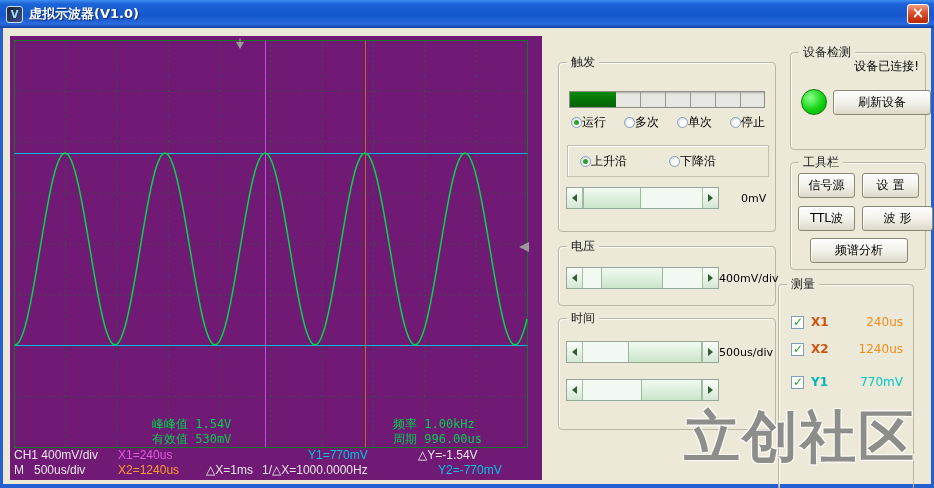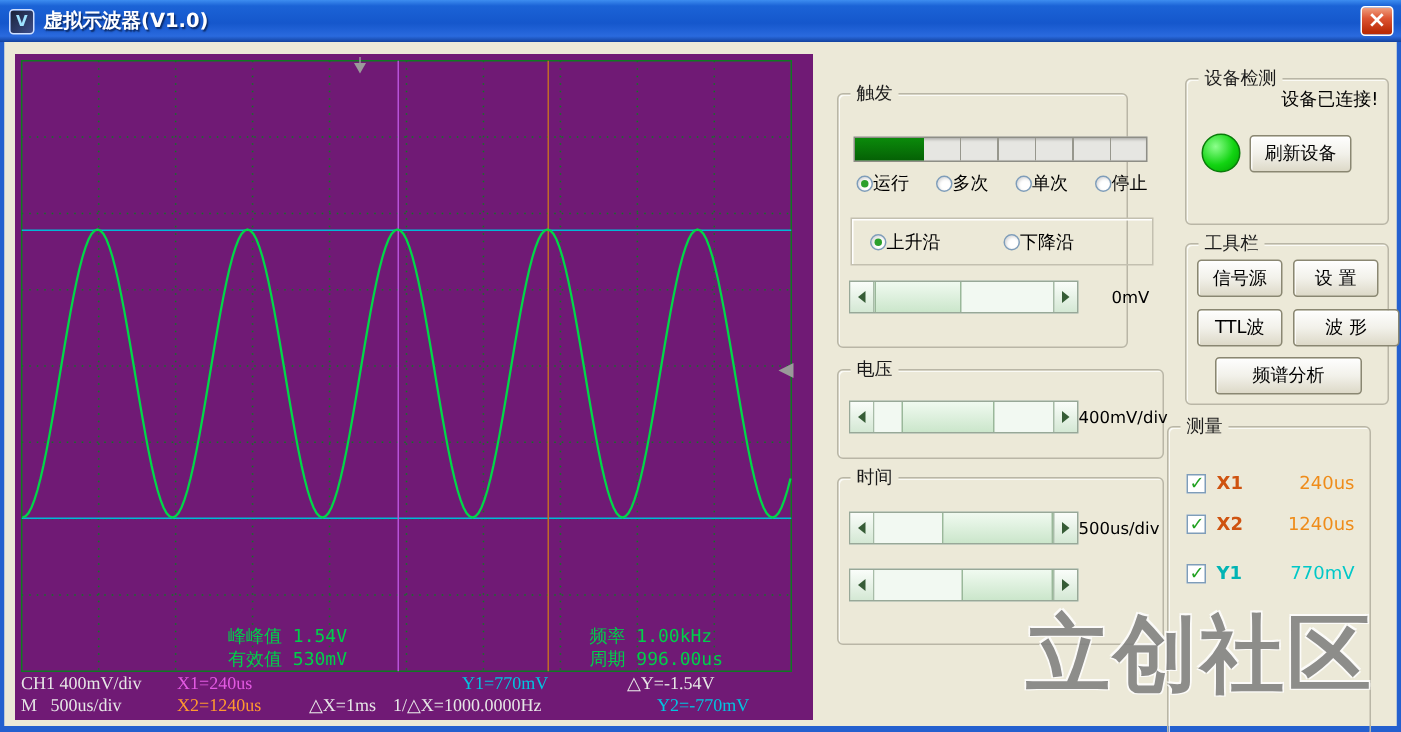--- a/index.html
+++ b/index.html
@@ -21,21 +21,21 @@
   .frame { position:absolute; background:#2460cf; }
   .frame.l { left:0; top:28px; width:3px; height:460px; }
   .frame.r { right:0; top:28px; width:3px; height:460px; }
   .frame.b { left:0; top:484px; width:934px; height:4px; }
   .content { position:absolute; left:3px; top:28px; width:928px; height:456px; background:#ece9d8; }
 
   
   .scope { position:absolute; left:7px; top:8px; width:532px; height:444px; background:#701a75; }
   #scope-svg { position:absolute; left:0; top:0; width:532px; height:444px; }
   .ro { position:absolute; font-family:"DejaVu Sans Mono","DejaVu Sans",monospace; font-size:12px; color:#00cf4a; white-space:pre; }
-  .st { position:absolute; font-family:Liberation Serif, serif; font-size:12px; white-space:pre; }
+  .st { position:absolute; font-family:Liberation Sans, sans-serif; font-size:12px; white-space:pre; }
   .stw { color:#e6e6e6; } .stm { color:#e25ae2; } .stc { color:#00c6e0; } .sto { color:#ff9a2e; }
 
   
   .group { position:absolute; border:1px solid #b9b6a6; border-radius:4px; box-shadow:1px 1px 0 rgba(255,255,255,.75) inset; }
   .gtitle { position:absolute; top:-8px; left:8px; background:#ece9d8; padding:0 4px; color:#1a1a1a; font-size:12px; line-height:15px; white-space:nowrap; }
 
   
   .trig-progress { position:absolute; left:10px; top:28px; width:196px; height:17px; background:#e6e6e2;
     border:1px solid #8e8e86; box-shadow:inset 1px 1px 2px rgba(0,0,0,.25); }
   .tp-fill { position:absolute; left:0; top:0; height:100%; width:46px; background:linear-gradient(180deg,#0b8a0b,#056105); }
@@ -143,21 +143,21 @@
       <div class="st stm" style="left:108px;top:412px">X1=240us</div>
       <div class="st stc" style="left:298px;top:412px">Y1=770mV</div>
       <div class="st stw" style="left:408px;top:412px">△Y=-1.54V</div>
       <div class="st stw" style="left:4px;top:427px">M   500us/div</div>
       <div class="st sto" style="left:108px;top:427px">X2=1240us</div>
       <div class="st stw" style="left:196px;top:427px">△X=1ms</div>
       <div class="st stw" style="left:252px;top:427px">1/△X=1000.0000Hz</div>
       <div class="st stc" style="left:428px;top:427px">Y2=-770mV</div>
     </div>
 
-    <div class="group" style="left:555px;top:34px;width:194px;height:170px">
+    <div class="group" style="left:555px;top:34px;width:218px;height:170px">
       <span class="gtitle">触发</span>
       <div class="trig-progress">
         <div class="tp-fill"></div>
         <div class="tp-segs"></div>
       </div>
       <div class="mode-row">
         <label class="ritem">
           <span class="radio on"></span>
           <span class="rlabel">运行</span>
         </label>
@@ -238,21 +238,21 @@
         <div class="sb-btn sr">
             <span class="tri r"></span>
           </div>
       </div>
     </div>
 
     <div class="group" style="left:787px;top:24px;width:136px;height:98px">
       <span class="gtitle">设备检测</span>
       <div class="dev-status">设备已连接!</div>
       <div class="dev-led"></div>
-      <button class="btn" style="left:42px;top:37px;width:68px;height:25px">刷新设备</button>
+      <button class="btn" style="left:42px;top:37px;width:98px;height:25px">刷新设备</button>
     </div>
 
     <div class="group" style="left:787px;top:134px;width:136px;height:108px">
       <span class="gtitle">工具栏</span>
       <button class="btn" style="left:7px;top:10px;width:57px;height:25px">信号源</button>
       <button class="btn" style="left:71px;top:10px;width:57px;height:25px">设 置</button>
       <button class="btn" style="left:7px;top:43px;width:57px;height:25px">TTL波</button>
       <button class="btn" style="left:71px;top:43px;width:71px;height:25px">波 形</button>
       <button class="btn" style="left:19px;top:75px;width:98px;height:25px">频谱分析</button>
     </div>

